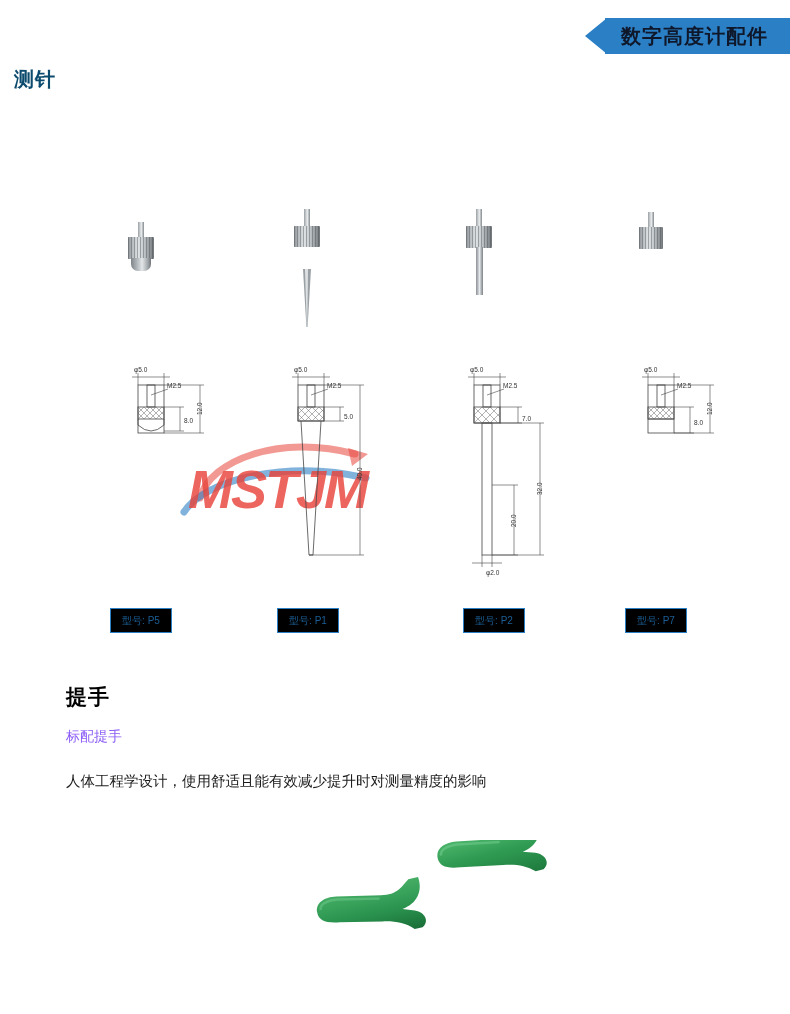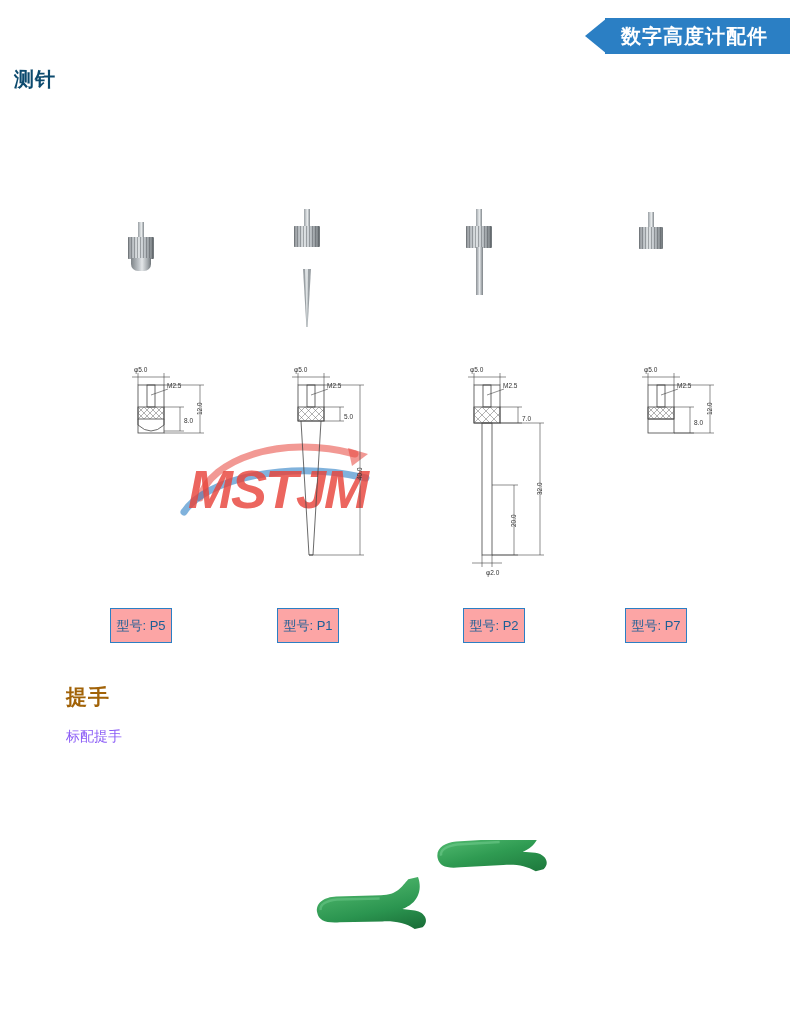--- a/index.html
+++ b/index.html
@@ -40,21 +40,21 @@
   }
   .banner-arrow::after {
     content: "";
     position: absolute;
     left: 20px; top: 0;
     width: 14px; height: 36px;
     background: #2b7fc4;
   }
   .banner-text {
     background: #2b7fc4;
-    color: #ffffff;
+    color: #0f172a;
     font-size: 20px;
     font-weight: bold;
     letter-spacing: 1px;
     padding: 0 22px 0 2px;
     display: flex;
     align-items: center;
     height: 36px;
   }
 
   
@@ -62,21 +62,21 @@
     position: absolute;
     left: 14px; top: 66px;
     color: #0c4a6e;
     font-size: 20px;
     font-weight: bold;
     letter-spacing: 1px;
   }
   .section-title-2 {
     position: absolute;
     left: 66px; top: 683px;
-    color: #a16207;
+    color: #000000;
     font-size: 21px;
     font-weight: bold;
     letter-spacing: 1px;
   }
   .body-line-1 {
     position: absolute;
     left: 66px; top: 728px;
     color: #8b5cf6;
     font-size: 14px;
   }
@@ -121,25 +121,25 @@
   .drawings {
     position: absolute;
     left: 0; top: 355px;
     width: 790px; height: 245px;
   }
   .drawing { position: absolute; }
 
   
   .model-label {
     position: absolute;
-    height: 35px;
+    height: 25px;
     border: 1px solid #2b7fc4;
-    background: #fca5a5;
+    background: #000000;
     color: #1c5f96;
-    font-size: 13px;
+    font-size: 10px;
     display: flex;
     align-items: center;
     justify-content: center;
     padding: 0 8px;
     white-space: nowrap;
   }
 
   
   .watermark {
     position: absolute;
@@ -404,20 +404,21 @@
     </svg>
   </div>
 
   <div class="model-label" style="left:110px; top:608px; width:62px;">型号: P5</div>
   <div class="model-label" style="left:277px; top:608px; width:62px;">型号: P1</div>
   <div class="model-label" style="left:463px; top:608px; width:62px;">型号: P2</div>
   <div class="model-label" style="left:625px; top:608px; width:62px;">型号: P7</div>
 
   <div class="section-title-2">提手</div>
   <div class="body-line-1">标配提手</div>
+  <div class="body-line-2">人体工程学设计，使用舒适且能有效减少提升时对测量精度的影响</div>
 
   <div class="handles">
     <svg width="330" height="130" viewBox="0 0 330 130">
       <defs>
         <linearGradient id="grnA" x1="0" y1="0" x2="0" y2="1">
           <stop offset="0%" stop-color="#4cb56b"></stop>
           <stop offset="45%" stop-color="#2f9b52"></stop>
           <stop offset="100%" stop-color="#1f7b3e"></stop>
         </linearGradient>
         <linearGradient id="grnB" x1="0" y1="0" x2="0" y2="1">

